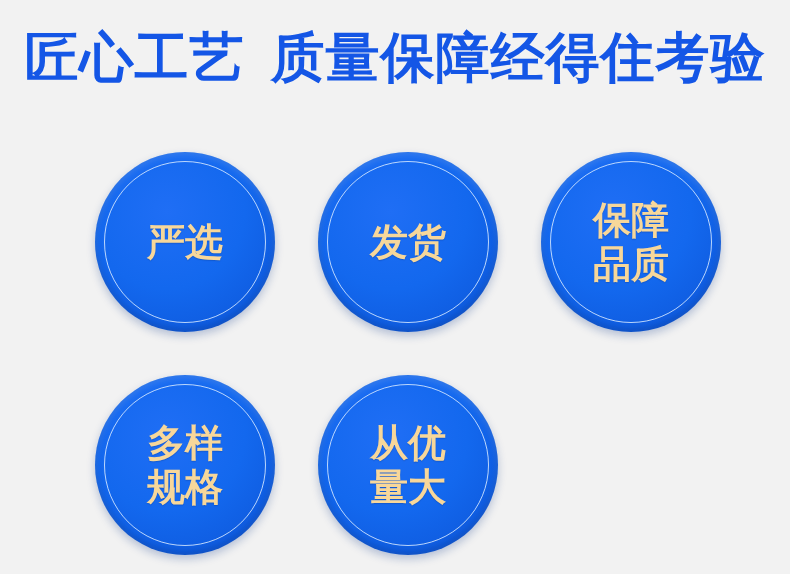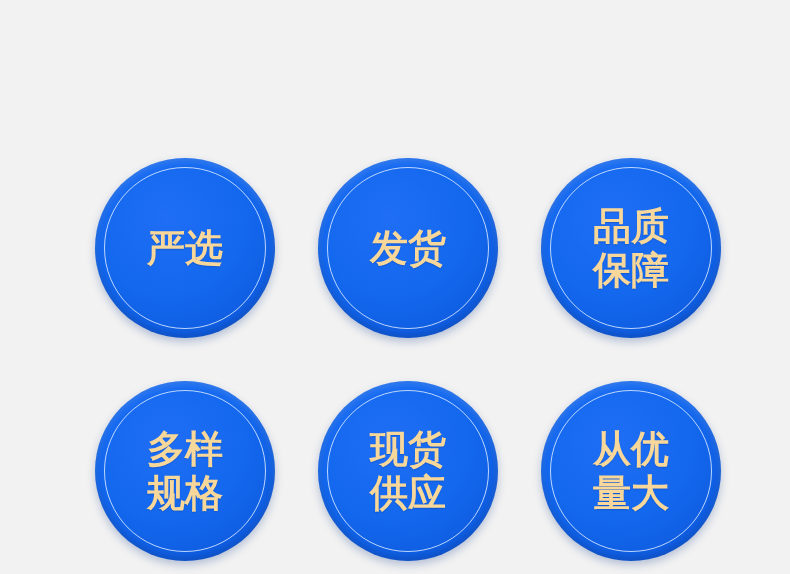--- a/index.html
+++ b/index.html
@@ -42,21 +42,21 @@
   }
   .headline .gap {
     display: inline-block;
     width: 26px;
   }
 
   
   .badge-grid {
     position: absolute;
     left: 95px;
-    top: 158px;
+    top: 152px;
     width: 600px;
     height: 400px;
     display: grid;
     grid-template-columns: repeat(3, 180px);
     grid-template-rows: repeat(2, 180px);
     column-gap: 30px;
     row-gap: 28px;
     gap: 43px;
   }
 
@@ -103,55 +103,52 @@
   .badge-text .ln {
     display: block;
     white-space: nowrap;
   }
 </style>
 </head>
 <body>
 
 <div class="banner">
 
+  <div class="headline">
+    <span>匠心工艺</span><span class="gap"></span><span>质量保障经得住考验</span>
+  </div>
 
   <div class="badge-grid">
 
     <div class="badge">
       <div class="badge-text">
         <span class="ln">严选</span>
       </div>
     </div>
 
     <div class="badge">
       <div class="badge-text">
         <span class="ln">发货</span>
       </div>
     </div>
 
     <div class="badge">
       <div class="badge-text">
+        <span class="ln">保障</span>
         <span class="ln">品质</span>
-        <span class="ln">保障</span>
       </div>
     </div>
 
     <div class="badge">
       <div class="badge-text">
         <span class="ln">多样</span>
         <span class="ln">规格</span>
       </div>
     </div>
 
-    <div class="badge">
-      <div class="badge-text">
-        <span class="ln">现货</span>
-        <span class="ln">供应</span>
-      </div>
-    </div>
 
     <div class="badge">
       <div class="badge-text">
         <span class="ln">从优</span>
         <span class="ln">量大</span>
       </div>
     </div>
 
   </div>
 </div>

